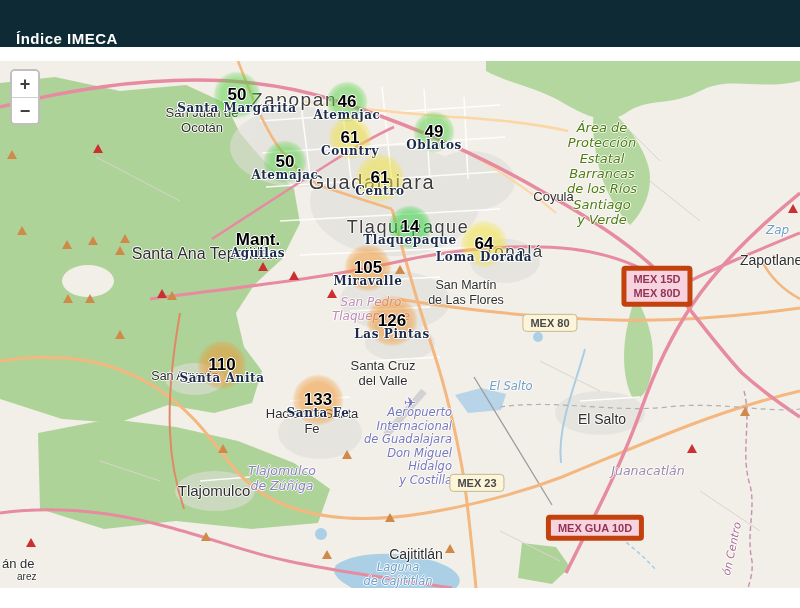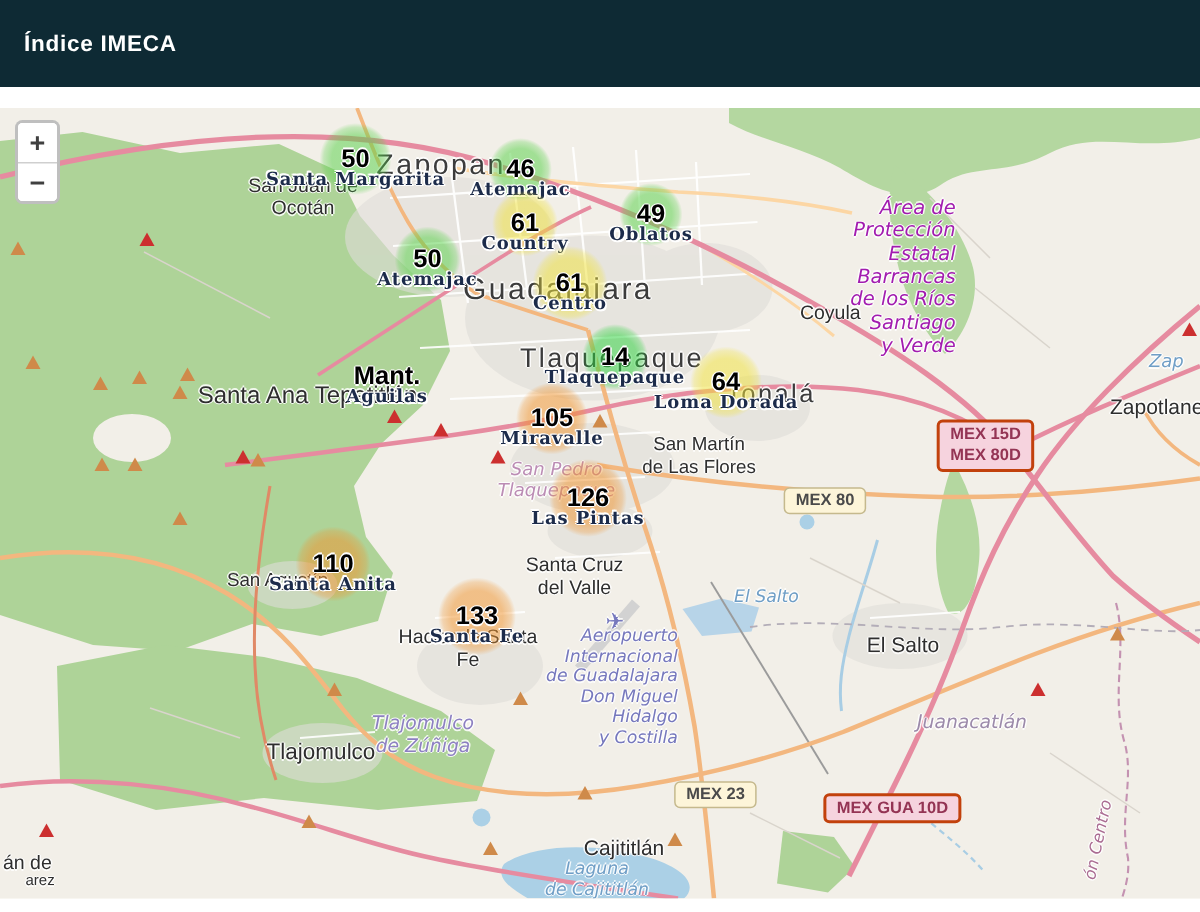--- a/index.html
+++ b/index.html
@@ -1,43 +1,43 @@
 <!DOCTYPE html>
 <html><head>
 <meta charset="utf-8">
 <style>
   * { box-sizing: border-box; margin: 0; padding: 0; }
   html,body { width:800px; height:608px; background:#ffffff; font-family:"Liberation Sans",sans-serif; overflow:hidden; }
-  .app-header { height:58px; background:#0e2a34; display:flex; align-items:center; padding:0 16px; }
+  .app-header { height:47px; background:#0e2a34; display:flex; align-items:flex-end; padding:0 16px; }
   .app-title { color:#ffffff; font-size:15px; font-weight:bold; letter-spacing:.5px; }
   .map-wrap { position:relative; margin-top:14px; width:800px; height:527px; background:#f2efe8; overflow:hidden; }
   .map-svg { position:absolute; left:0; top:0; }
 
   .map-label { position:absolute; transform:translate(-50%,-50%); white-space:nowrap; text-align:center; line-height:1.18;
     text-shadow:-1px 0 rgba(255,255,255,.85),1px 0 rgba(255,255,255,.85),0 -1px rgba(255,255,255,.85),0 1px rgba(255,255,255,.85); }
   .map-label.left { transform:translate(0,-50%); text-align:left; }
   .map-label.city { color:#3c3c3c; letter-spacing:1.6px; }
   .map-label.town { color:#2e2e2e; }
   .map-label.district { font-style:italic; color:#a283b8; font-family:"DejaVu Sans",sans-serif; }
   .map-label.water { font-style:italic; color:#6f9ec6; font-family:"DejaVu Sans",sans-serif; }
-  .map-label.area { font-style:italic; color:#a21caf; font-family:"DejaVu Sans",sans-serif;text-align:right; }
+  .map-label.area { font-style:italic; color:#4d7c0f; font-family:"DejaVu Sans",sans-serif; }
   .map-label.airport { font-style:italic; color:#7678bd; font-family:"DejaVu Sans",sans-serif; }
 
   .station { position:absolute; width:0; height:0; }
   .station-circle { position:absolute; transform:translate(-50%,-50%); border-radius:50%; left:0; top:0; }
   .station-value { position:absolute; transform:translate(-50%,-50%); left:0; top:0; font-family:"Liberation Sans",sans-serif;
     font-size:17px; font-weight:700; color:#000;
     text-shadow:-1px 0 #fff,1px 0 #fff,0 -1px #fff,0 1px #fff; white-space:nowrap; }
   .station-name { position:absolute; transform:translate(-50%,0); left:0; top:6px; font-family:"DejaVu Serif",serif;
     font-size:12px; font-weight:700; letter-spacing:.6px; color:#1c2b4a;
     text-shadow:-1px 0 #fff,1px 0 #fff,0 -1px #fff,0 1px #fff,1px 1px #fff,-1px -1px #fff; white-space:nowrap; }
 
   .badge { position:absolute; transform:translate(-50%,-50%); font-size:11px; font-weight:bold; line-height:1.3;
     border-radius:4px; padding:1px 7px; text-align:center; white-space:pre-line; z-index:6; }
-  .badge.pink  { background:#f6d3de; border:2px solid #c2410c; color:#943454; }
+  .badge.pink  { background:#f6d3de; border:5px solid #c2410c; color:#943454; }
   .badge.cream { background:#fdf5d9; border:1px solid #c5b98d; color:#4a4a4a; }
 
   .zoom-ctl { position:absolute; left:10px; top:8px; width:30px; background:#fff; border:2px solid rgba(0,0,0,.25);
     border-radius:5px; z-index:8; overflow:hidden; }
   .zoom-btn { display:block; width:100%; height:26px; line-height:24px; text-align:center; font-size:18px; font-weight:bold;
     color:#404040; background:#fff; border:none; cursor:pointer; }
   .zoom-btn + .zoom-btn { border-top:1px solid #cfcfcf; }
 
   .attribution { position:absolute; right:0; bottom:0; background:rgba(255,255,255,.85); padding:2px 6px;
     font-size:12px; color:#333; z-index:8; }
@@ -338,21 +338,21 @@
       </div>
       <div class="station" style="left: 258px; top: 179px;">
         <div class="station-value">Mant.</div>
         <div class="station-name">Aguilas</div>
       </div>
     </div>
   <div id="badges-layer">
       <div class="badge pink" style="left: 657px; top: 225px;">MEX 15D
 MEX 80D</div>
       <div class="badge cream" style="left: 550px; top: 262px;">MEX 80</div>
-      <div class="badge cream" style="left: 477px; top: 422px; margin-top: 36px;">MEX 23</div>
+      <div class="badge cream" style="left: 477px; top: 422px;">MEX 23</div>
       <div class="badge pink" style="left: 595px; top: 467px;">MEX GUA 10D</div>
     </div>
 
   <div class="zoom-ctl">
     <button class="zoom-btn">+</button>
     <button class="zoom-btn">−</button>
   </div>
 
 </div>
 

